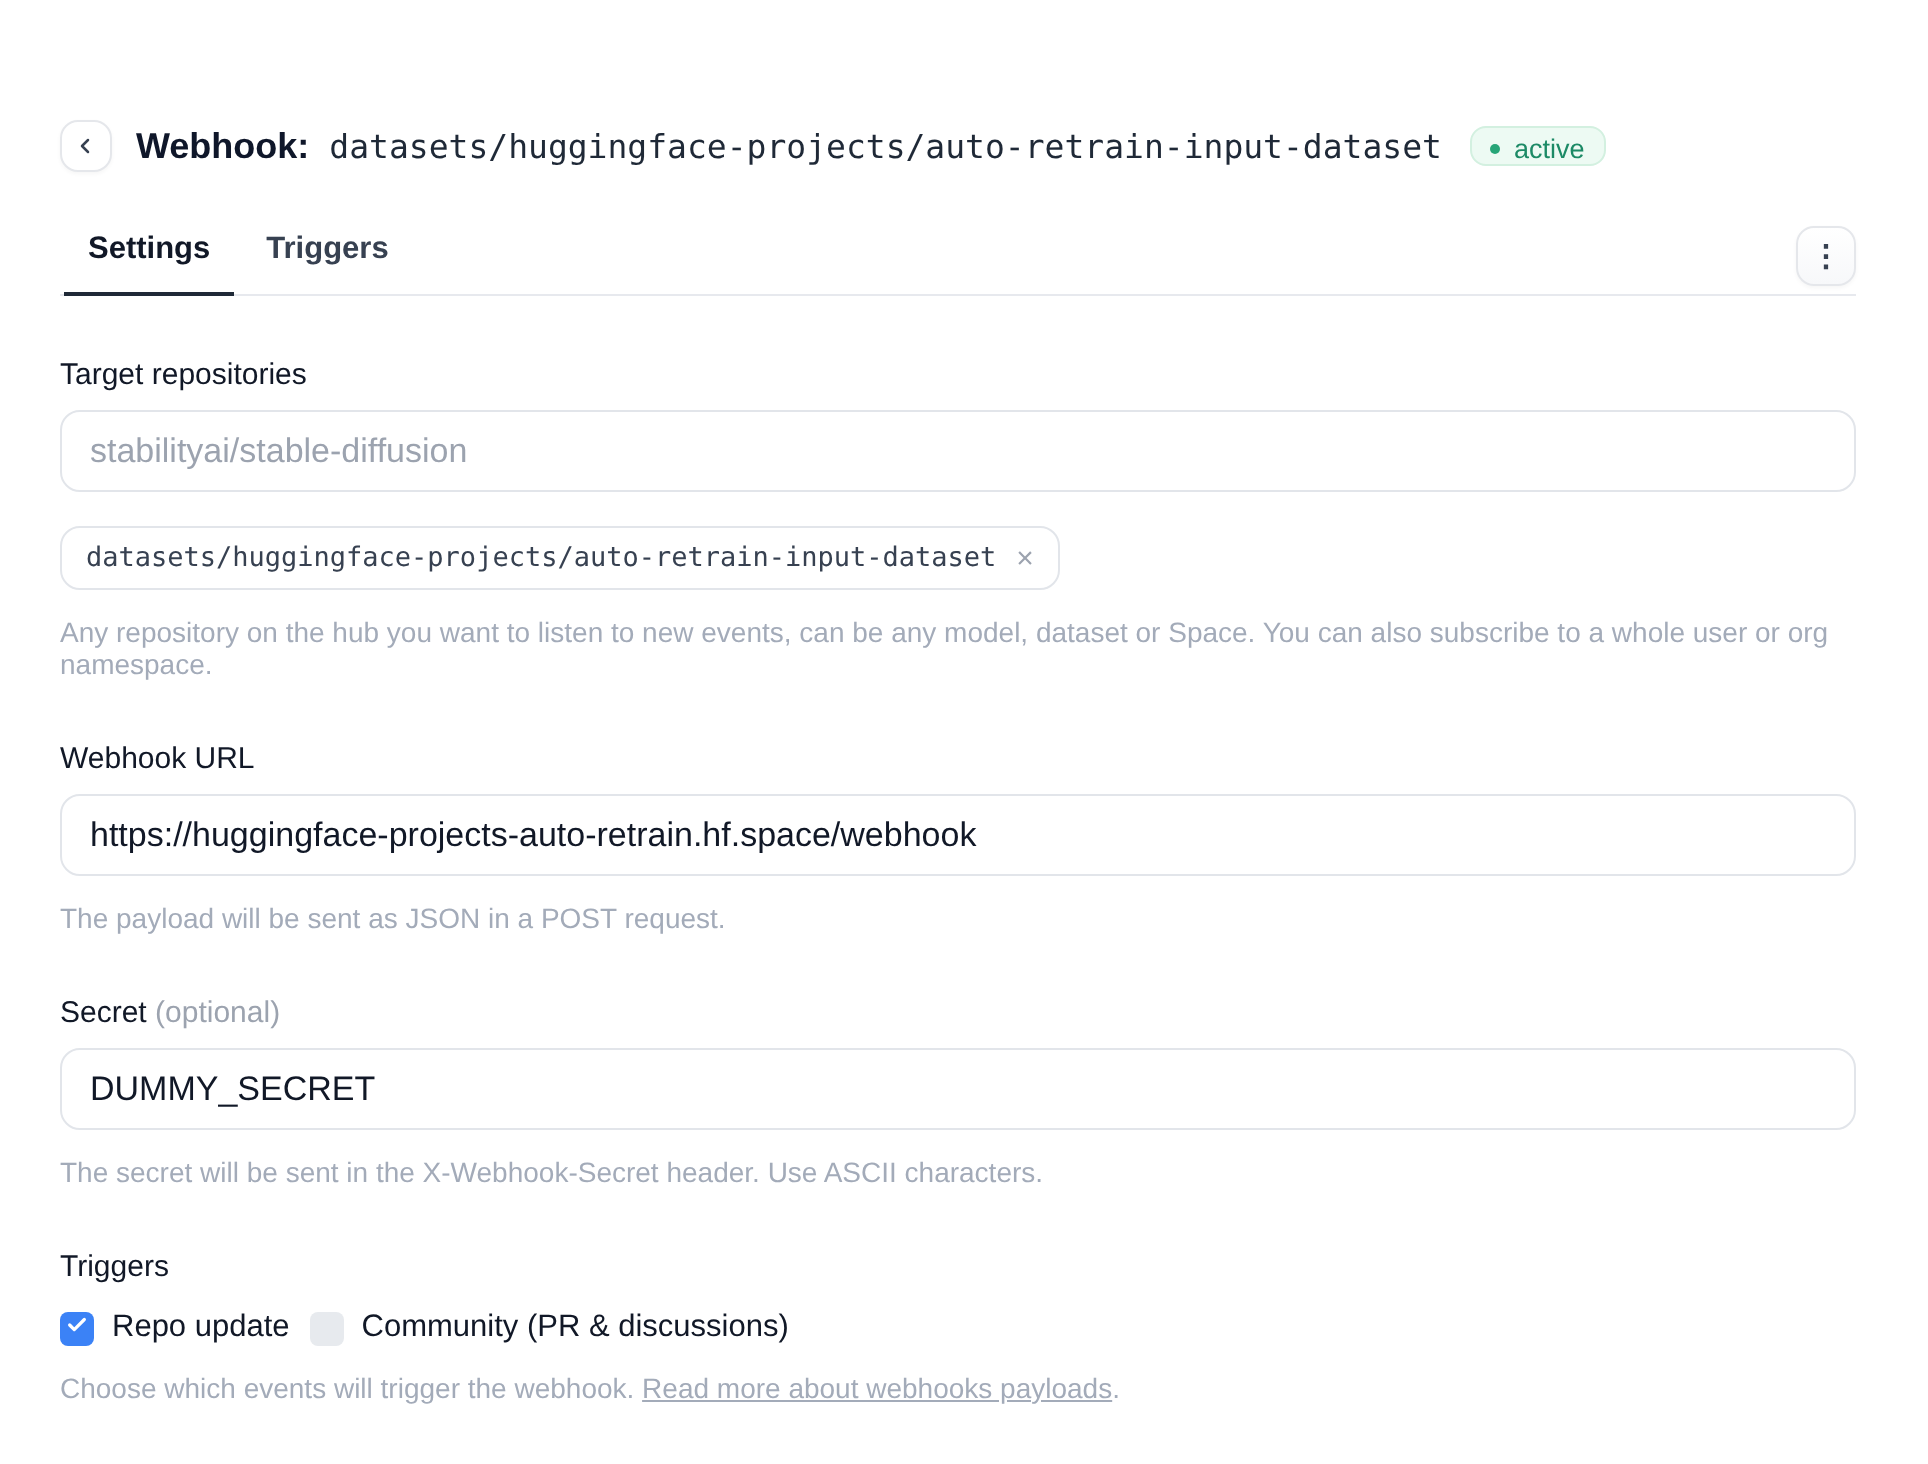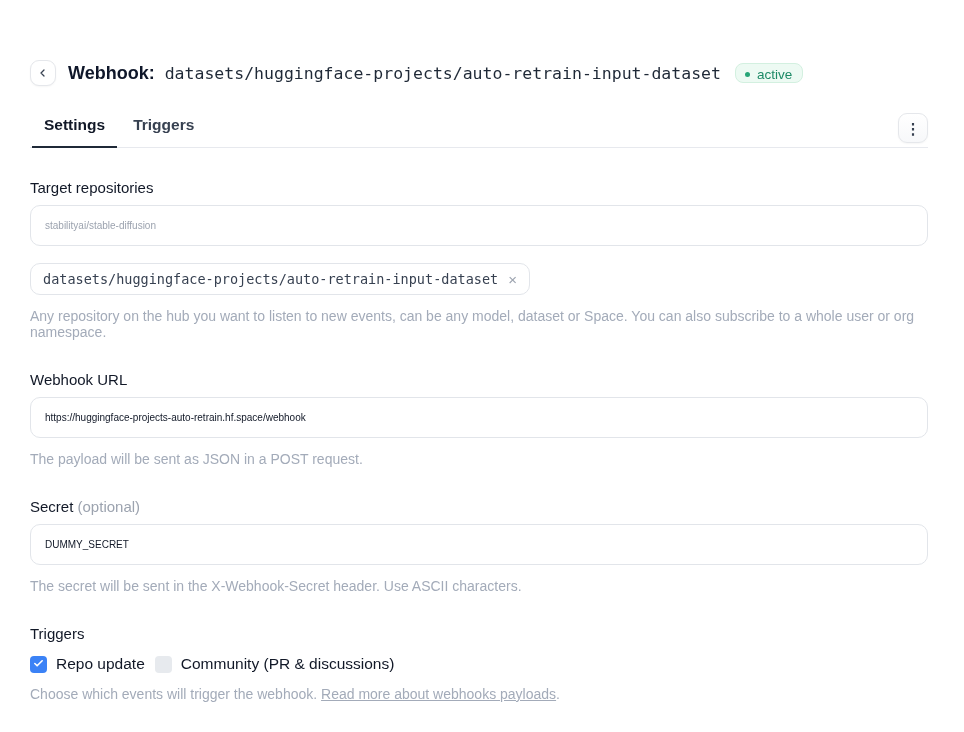--- a/index.html
+++ b/index.html
@@ -61,21 +61,21 @@
     cursor: pointer; color: #374151; font-size: 15px; font-weight: 700;
     line-height: 1;
   }
 
   
   .field-label { margin-top: 31px; font-size: 15px; color: #111827; }
   .optional { color: #9ca3af; }
   .text-input {
     margin-top: 9px; width: 100%; height: 41px;
     border: 1px solid #e2e5ea; border-radius: 10px;
-    padding: 0 14px; font-size: 10px; color: #111827;
+    padding: 0 14px; font-size: 17px; color: #111827;
     font-family: "Liberation Sans", sans-serif;
     background: #ffffff; outline: none; display: block;
   }
   .text-input::placeholder { color: #9ca3af; }
   .chip-row { margin-top: 17px; }
   .chip {
     display: inline-flex; align-items: center; gap: 10px;
     border: 1px solid #e2e5ea; border-radius: 10px;
     padding: 7px 12px; background: #ffffff;
   }

